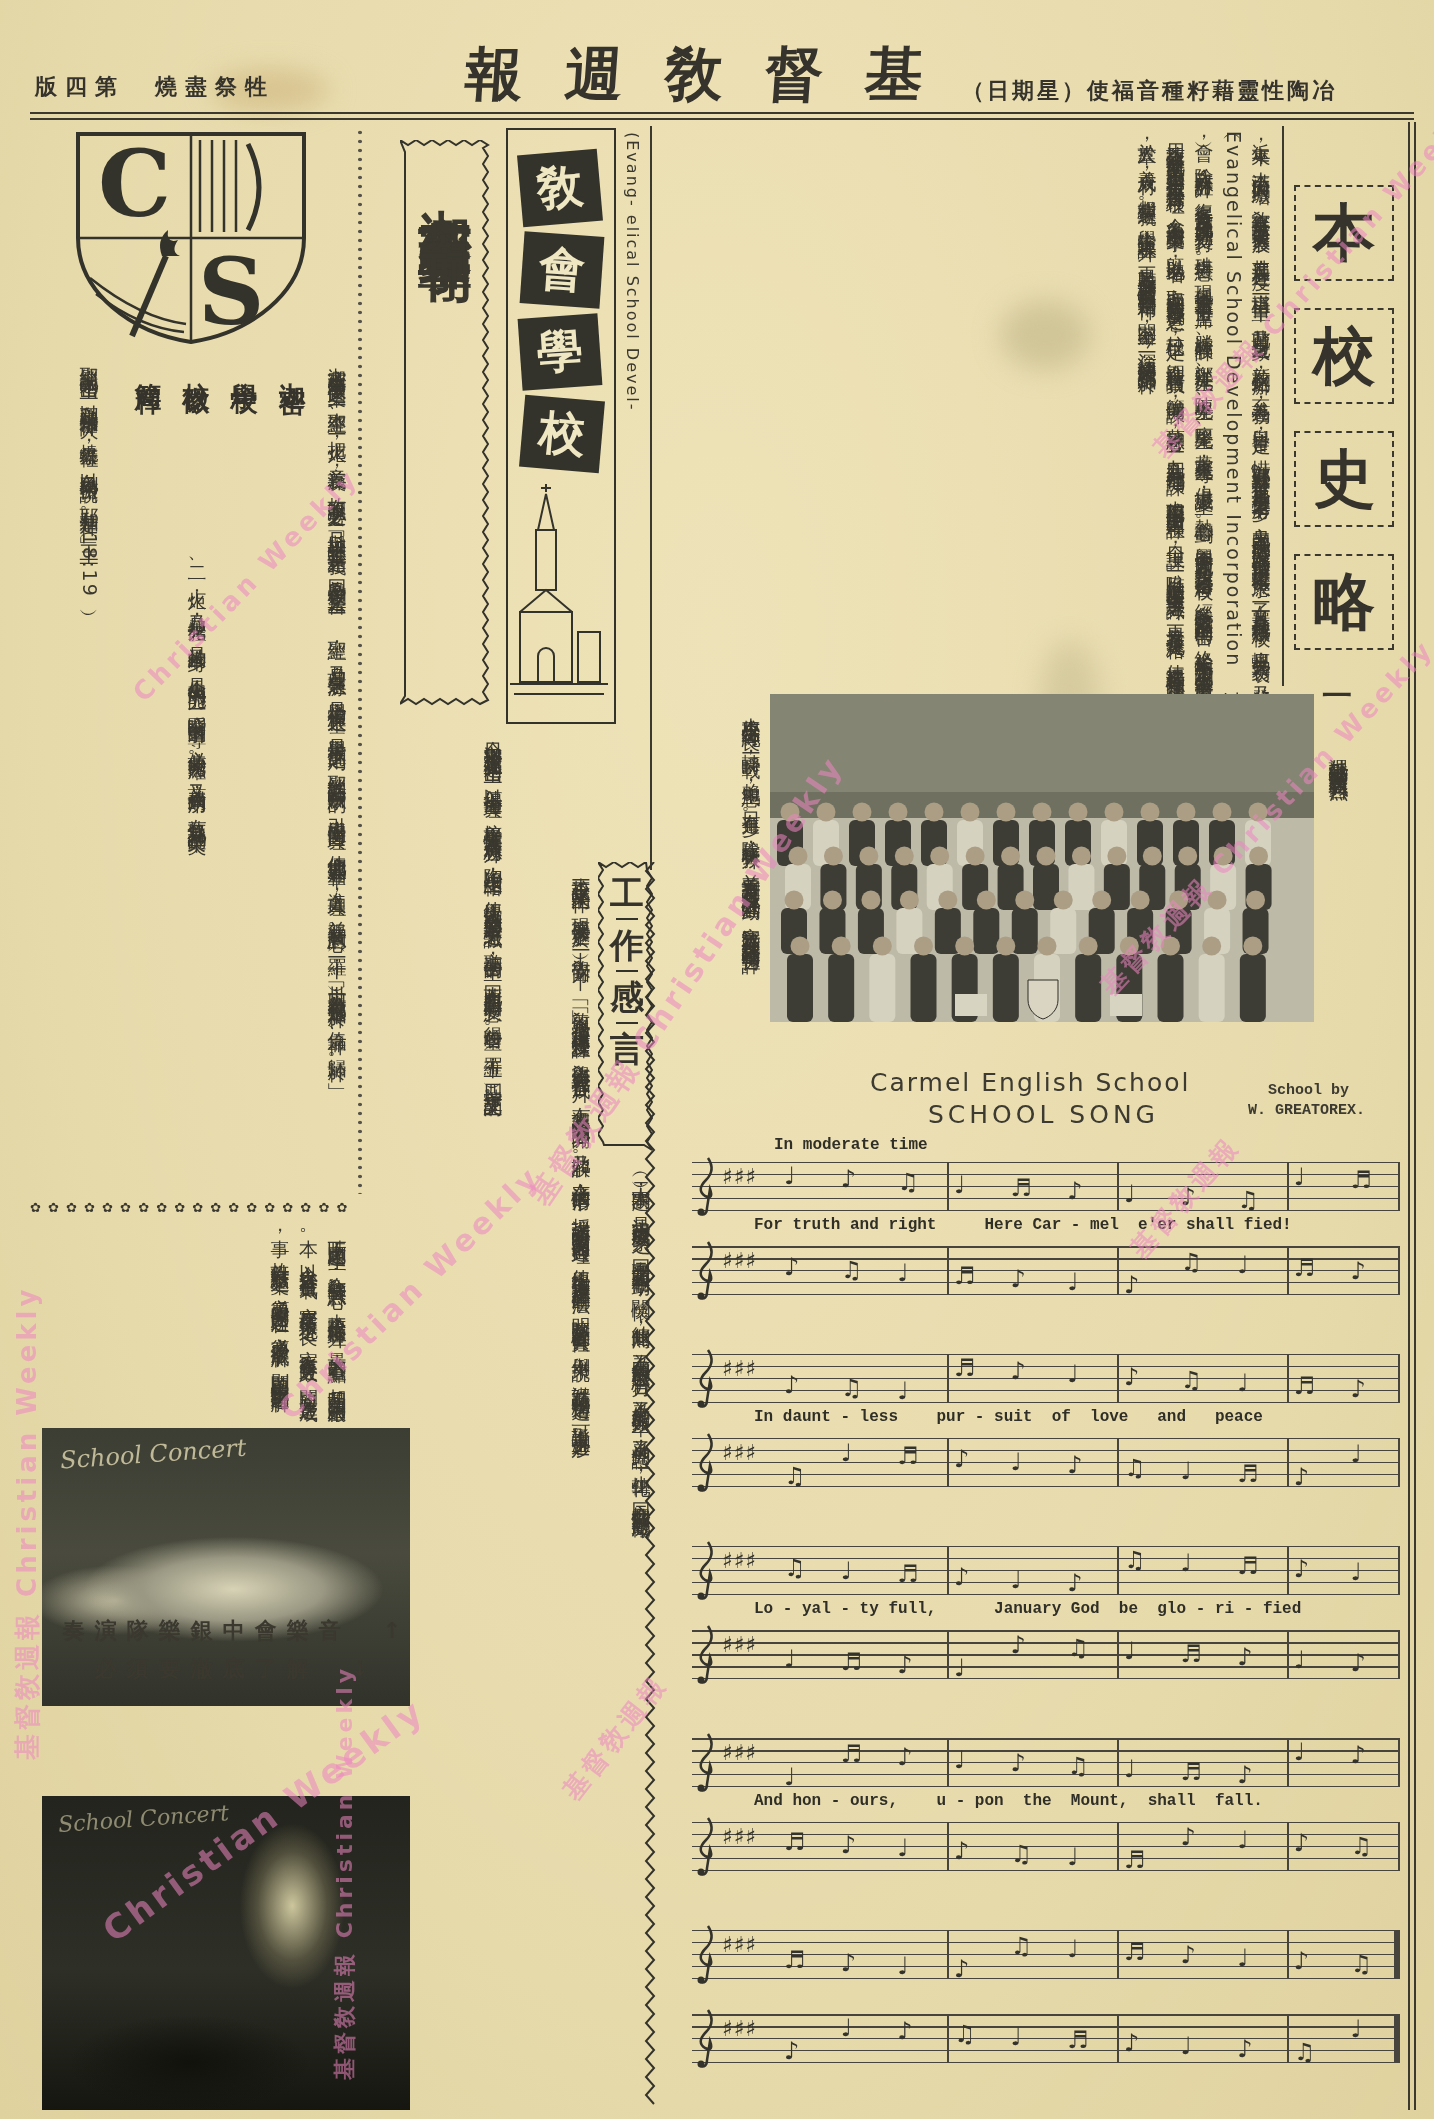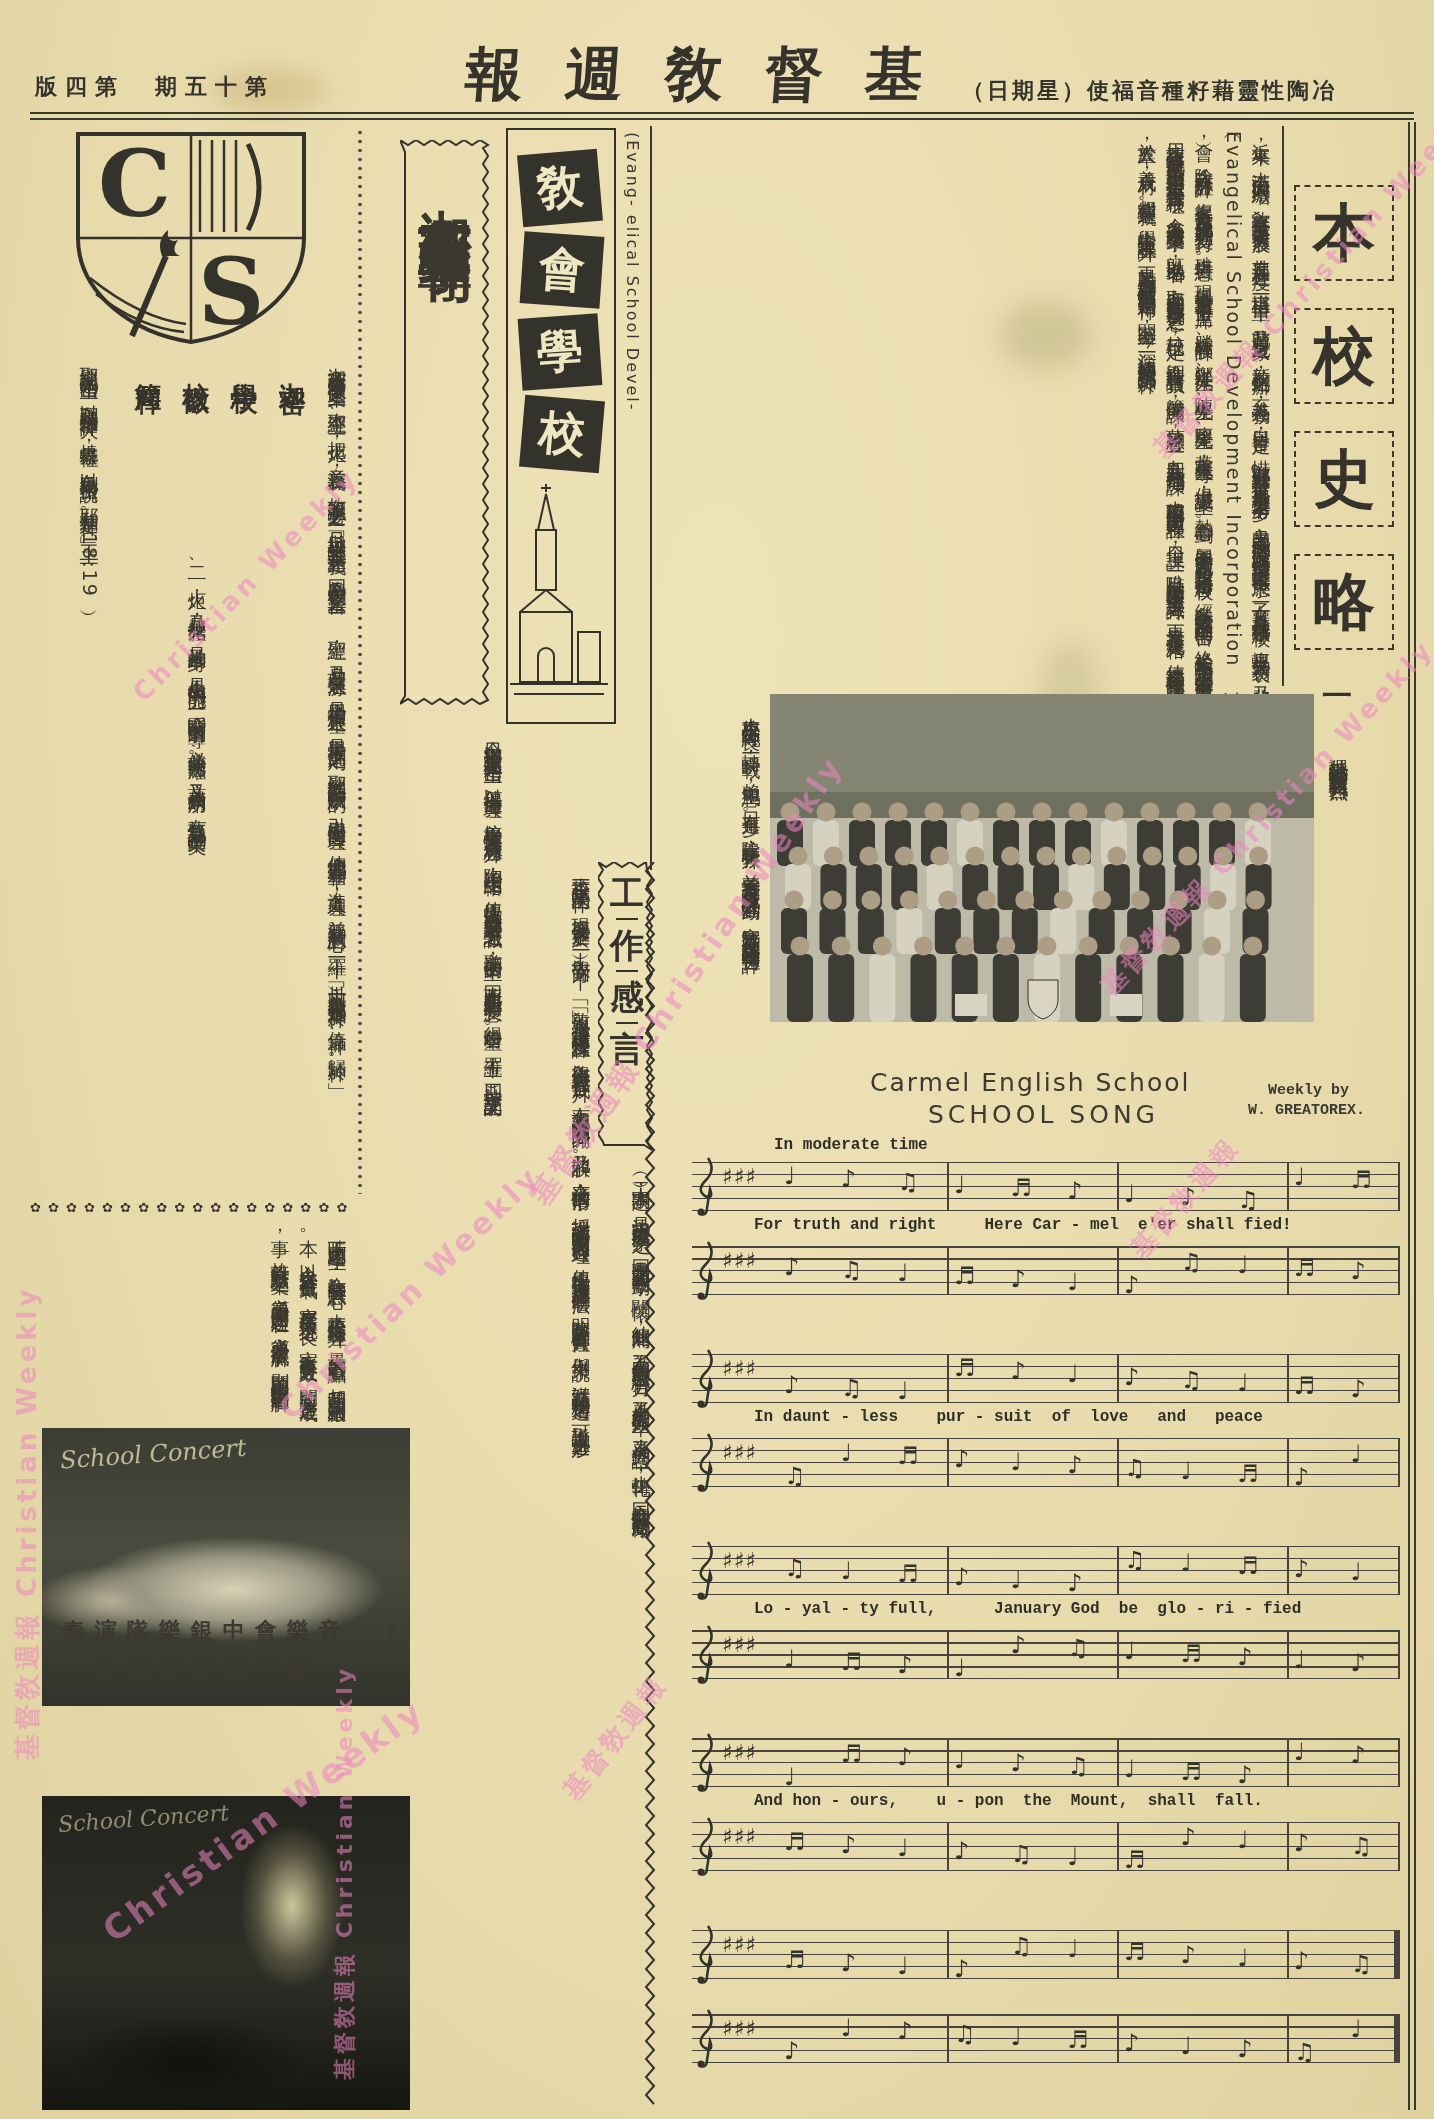--- a/index.html
+++ b/index.html
@@ -61,21 +61,21 @@
 <div class="wm" style="left:90px;top:570px;transform:rotate(-46deg);">Christian Weekly</div>
 <div class="wm" style="left:420px;top:960px;transform:rotate(-56deg);font-size:30px;">基督敎週報 Christian Weekly</div>
 <div class="wm" style="left:235px;top:1275px;transform:rotate(-44deg);font-size:30px;">Christian Weekly</div>
 <div class="wm" style="left:1030px;top:800px;transform:rotate(-47deg);">基督敎週報 Christian Weekly</div>
 <div class="wm" style="left:1110px;top:1180px;transform:rotate(-49deg);">基督敎週報</div>
 <div class="wm" style="left:70px;top:1800px;transform:rotate(-36deg);font-size:34px;">Christian Weekly</div>
 <div class="wm" style="left:10px;top:1760px;transform:rotate(-90deg);transform-origin:left top;">基督敎週報 Christian Weekly</div>
 <div class="wm" style="left:540px;top:1720px;transform:rotate(-52deg);">基督敎週報</div>
 <div class="wm" style="left:330px;top:2080px;transform:rotate(-90deg);transform-origin:left top;font-size:22px;">基督敎週報 Christian Weekly</div>
 
-<div class="abs issue" style="left:35px;top:72px;">版四第　期五十第</div>
+<div class="abs issue" style="left:35px;top:72px;">版四第　燒盡祭牲</div>
 <div class="abs masthead" style="left:465px;top:36px;">報週敎督基</div>
 <div class="abs dateline" style="left:962px;top:76px;">（日期星）使福音種籽藉靈性陶冶</div>
 <div class="abs hrule" style="left:30px;top:112px;width:1384px;"></div>
 <div class="abs vframe" style="left:1408px;top:122px;height:1988px;"></div>
 <div class="abs vframe" style="left:1414px;top:122px;height:1988px;"></div>
 <div class="abs vframe" style="left:650px;top:126px;height:744px;width:1.5px;"></div>
 <div class="abs vframe" style="left:1282px;top:126px;height:560px;width:1.5px;"></div>
 
 <svg class="abs" style="left:70px;top:128px;" width="242" height="220" viewBox="0 0 242 220">
   <path d="M8 6 H234 V110 C234 165 180 205 121 214 C62 205 8 165 8 110 Z" fill="none" stroke="#33322b" stroke-width="4"></path>
@@ -369,21 +369,21 @@
       <circle cx="482.8333333333333" cy="252" r="9.5" fill="#ab9e85"></circle>
     </g>
     <path d="M258 286 h30 v20 c0 10 -8 17 -15 19 c-7 -2 -15 -9 -15 -19 Z" fill="#d9d5c2" stroke="#2e2d27"></path>
     <rect x="185" y="300" width="32" height="22" fill="#d8d4c2"></rect>
     <rect x="340" y="300" width="32" height="22" fill="#d8d4c2"></rect>
   </svg>
 <div class="abs vtext" style="left:1318px;top:742px;width:36px;height:348px;font-size:20px;text-orientation:upright;">課外活動優勝者及敎職員合照</div>
 
 <div class="abs songtitle" style="left:870px;top:1068px;">Carmel English School</div>
 <div class="abs songtitle" style="left:928px;top:1100px;letter-spacing:4px;">SCHOOL SONG</div>
-<div class="abs credit" style="left:1268px;top:1082px;">Weekly by</div>
+<div class="abs credit" style="left:1268px;top:1082px;">School by</div>
 <div class="abs credit" style="left:1248px;top:1102px;">W. GREATOREX.</div>
 
 <div id="music" style="left: 658px; top: 1132px; width: 752px; height: 976px; position: absolute;">
     <div class="tempo" style="top: 4px;">In moderate time</div>
     <div class="staff" style="top: 30px;">
       <svg width="26" height="62" class="clef">
         <path d="M16 2 Q24 14 14 24 Q4 34 13 40 Q22 44 18 33 L15 52 Q15 60 8 58" fill="none" stroke="#33322b" stroke-width="2.5"></path>
         <circle cx="9" cy="56" r="3.5" fill="#33322b"></circle>
       </svg>
       <span class="sharps">♯♯♯</span>

